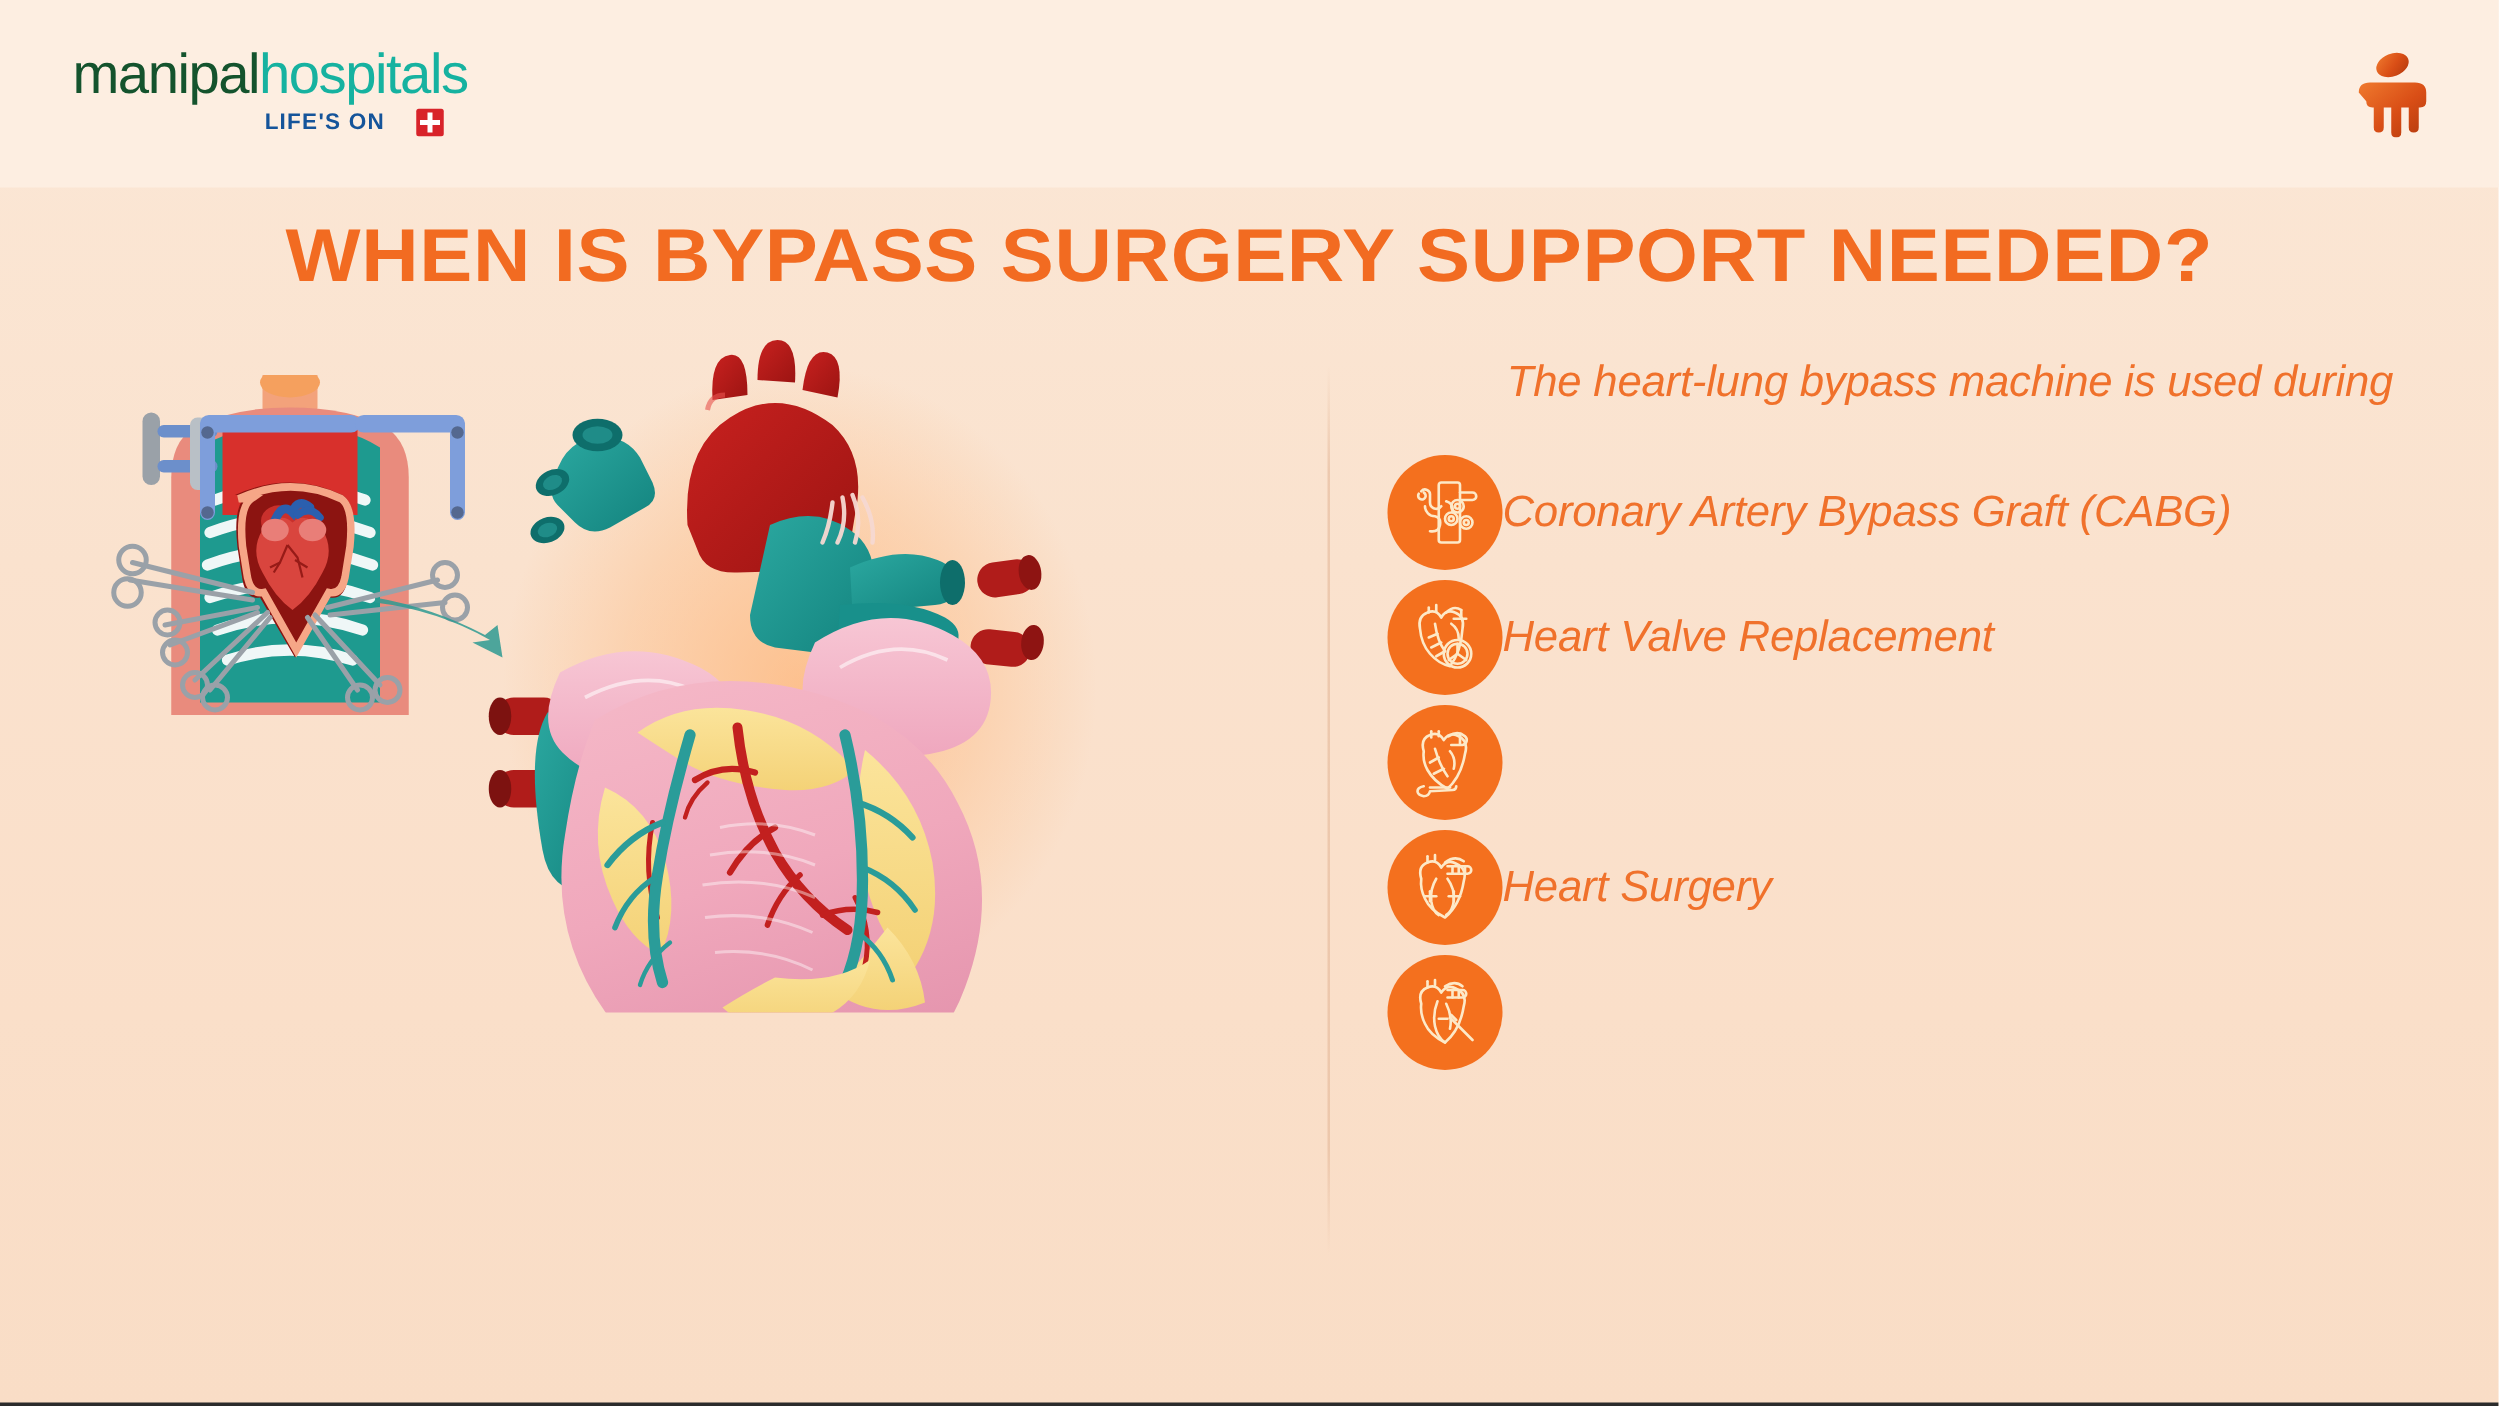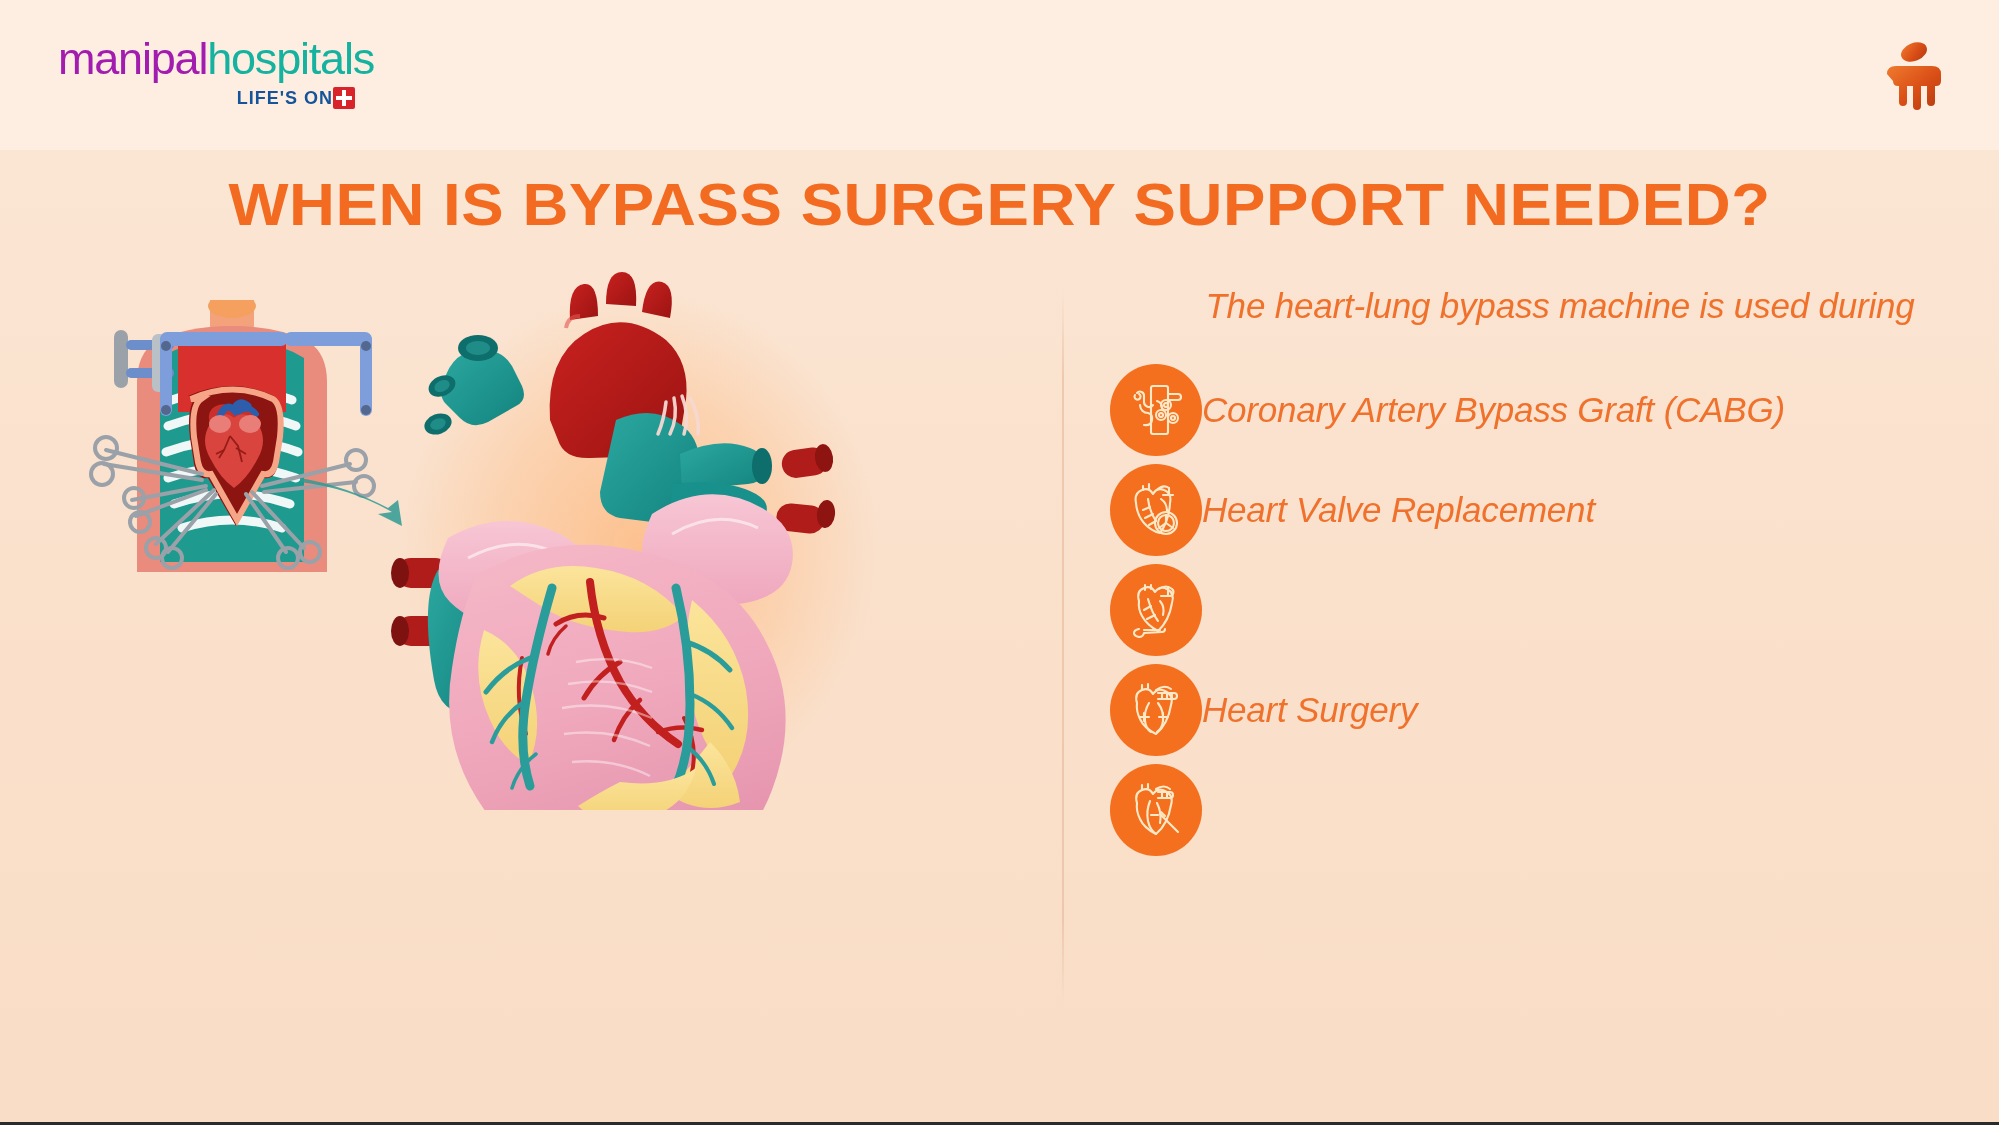--- a/index.html
+++ b/index.html
@@ -38,29 +38,28 @@
     left: 58px; top: 36px;
     width: 400px;
   }
   .logo-wordmark {
     font-size: 45px;
     font-weight: 400;
     letter-spacing: -1.2px;
     line-height: 1;
     white-space: nowrap;
   }
-  .logo-manipal { color: #a21caf; }
+  .logo-manipal { color: #14532d; }
   .logo-hospitals { color: #16B2A0; text-align: center; }
 
   .logo-tagline {
     margin-top: 6px;
     display: flex;
-    align-items: center;
     justify-content: flex-end;
-    gap: 0;
+    gap: 25px;
     width: 297px;
   }
   .tagline-text {
     color: #15549A;
     font-size: 18px;
     font-weight: 700;
     letter-spacing: 1px;
   }
   .tagline-cross {
     position: relative;

